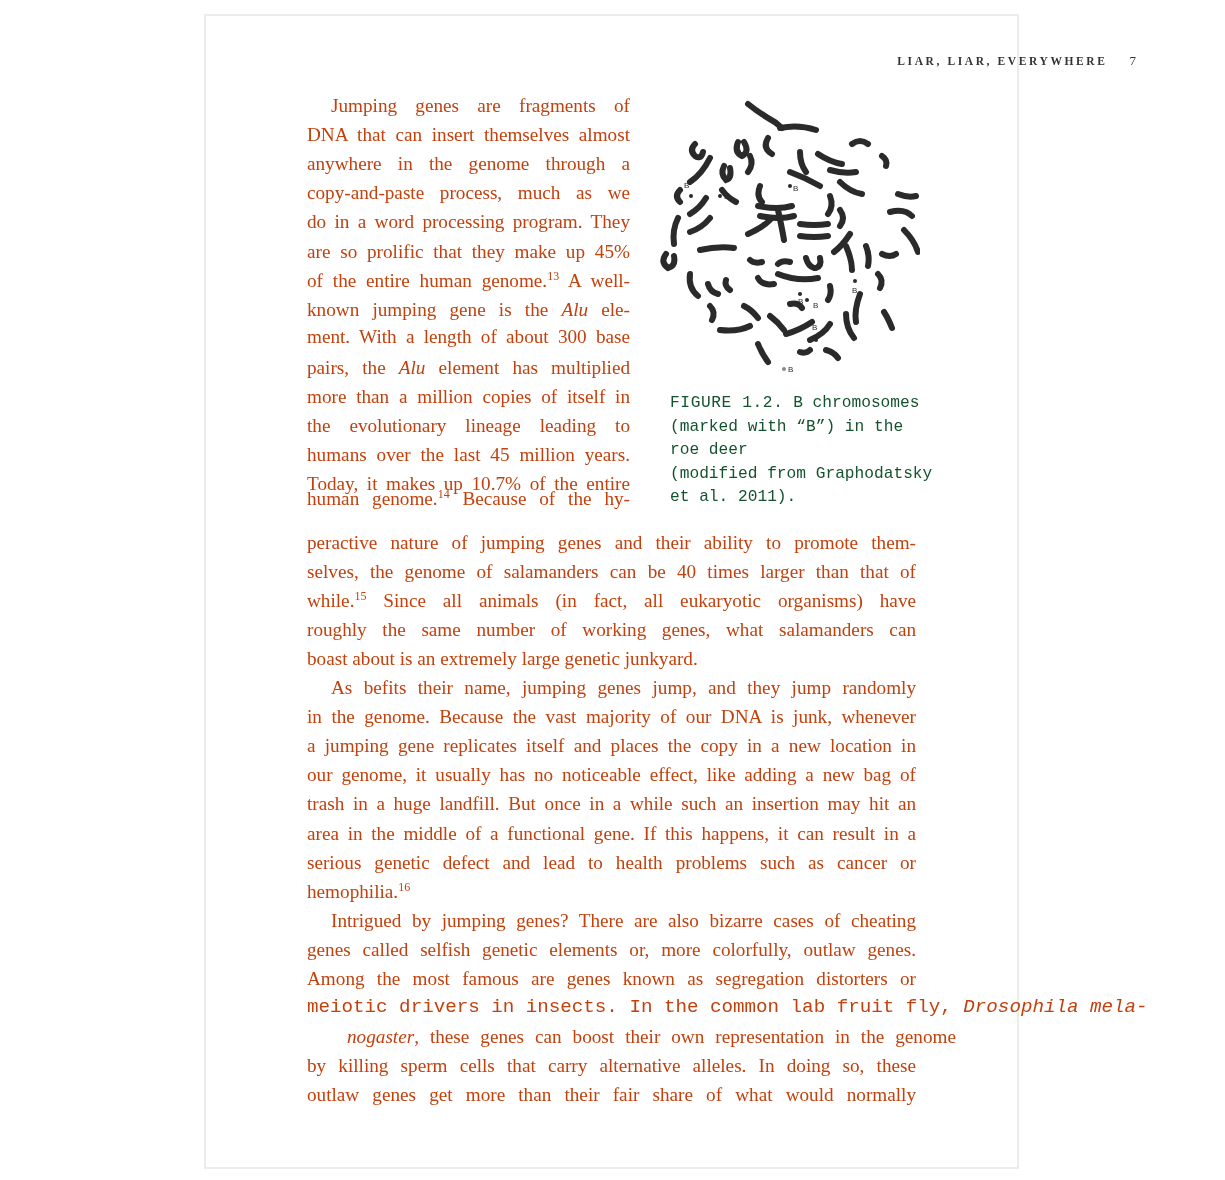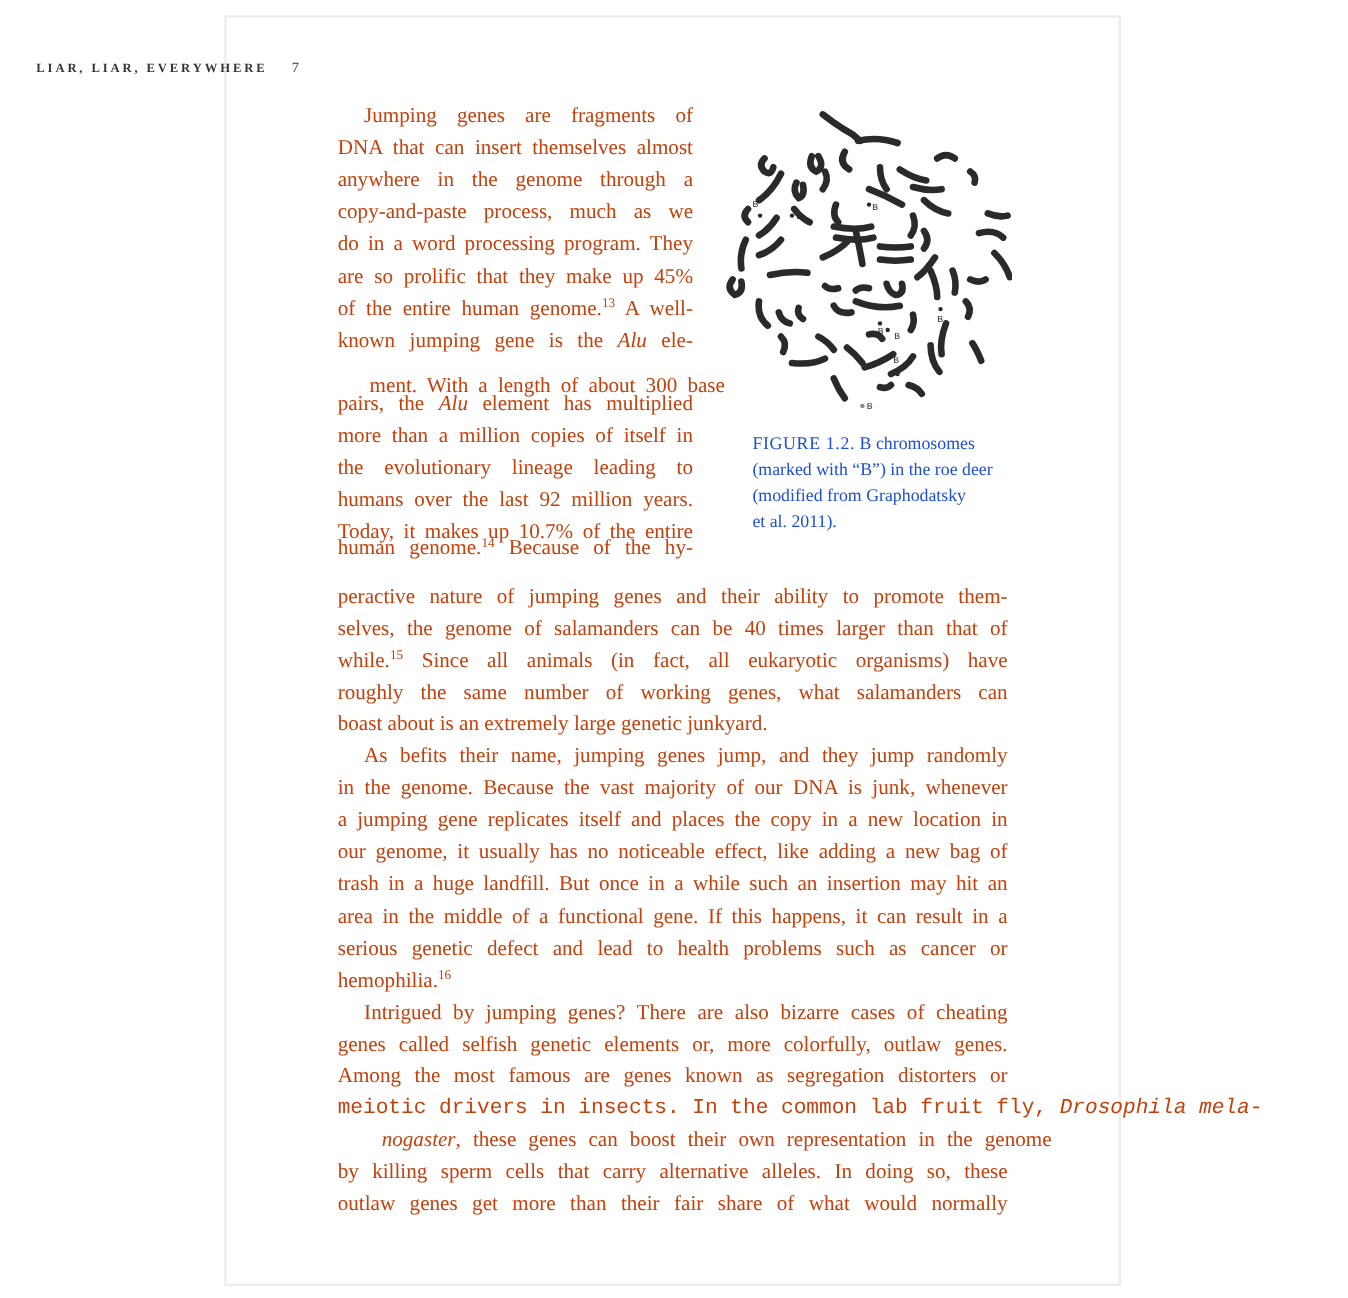--- a/index.html
+++ b/index.html
@@ -2,39 +2,39 @@
 <html><head>
 <meta charset="utf-8">
 <style>
   html, body { margin:0; padding:0; background:#ffffff; }
   body { width:1225px; height:1180px; position:relative; overflow:hidden; }
   .page {
     position:absolute; left:204px; top:14px; width:815px; height:1155px;
     border:2px solid #ececec; background:#fff; box-sizing:border-box;
   }
   .running-head {
-    position:absolute; left:0; top:53px; width:1136px; text-align:left;
+    position:absolute; left:0; top:53px; width:1136px; text-align:right;
     font-family:"Liberation Serif", serif; font-size:11.5px; letter-spacing:2.6px;
-    color:#333; font-weight:bold;margin-left:33px;
+    color:#333; font-weight:bold;
   }
   .running-head .folio { margin-left:22px; letter-spacing:0; font-weight:normal; font-size:13px; }
   .text {
     font-family:"Liberation Serif", serif; font-size:19.2px; color:#c2410c;
     line-height:29.1px;
   }
   .line { position:absolute; white-space:nowrap; height:29px; }
   .j { text-align:justify; text-align-last:justify; }
   .narrow { left:307px; width:323px; }
   .wide { left:307px; width:609px; }
   .indent { text-indent:24px; }
   sup { font-size:12px; line-height:0; vertical-align:7px; }
   .figure { position:absolute; left:650px; top:94px; width:270px; height:290px; }
   .caption {
-    position:absolute; left:684px; top:392px; width:270px;
-    font-family:Liberation Serif, serif; font-size:16.2px; line-height:23.5px; color:#1d4ed8;
+    position:absolute; left:670px; top:392px; width:270px;
+    font-family:Liberation Mono, monospace; font-size:16.2px; line-height:23.5px; color:#14532d;
   }
   .caption .label { font-variant:small-caps; letter-spacing:0.6px; }
 </style>
 </head>
 <body>
 
 <div class="page"></div>
 
 <div class="running-head">
   <span>LIAR, LIAR, EVERYWHERE</span><span class="folio">7</span>
@@ -42,25 +42,25 @@
 
 <div id="narrow-col">
     <div class="line text narrow j indent" style="top: 91px;"><span>Jumping genes are fragments of</span></div>
     <div class="line text narrow j" style="top: 120.1px;"><span>DNA that can insert themselves almost</span></div>
     <div class="line text narrow j" style="top: 149.2px;"><span>anywhere in the genome through a</span></div>
     <div class="line text narrow j" style="top: 178.3px;"><span>copy-and-paste process, much as we</span></div>
     <div class="line text narrow j" style="top: 207.4px;"><span>do in a word processing program. They</span></div>
     <div class="line text narrow j" style="top: 236.5px;"><span>are so prolific that they make up 45%</span></div>
     <div class="line text narrow j" style="top: 265.6px;"><span>of the entire human genome.</span><sup>13</sup><span> A well-</span></div>
     <div class="line text narrow j" style="top: 294.7px;"><span>known jumping gene is the </span><i>Alu</i><span> ele-</span></div>
-    <div class="line text narrow j" style="top: 336px; margin-left: 29px;"><span>ment. With a length of about 300 base</span></div>
+    <div class="line text narrow j" style="top: 322px;"><span>ment. With a length of about 300 base</span></div>
     <div class="line text narrow j" style="top: 352.9px;"><span>pairs, the </span><i>Alu</i><span> element has multiplied</span></div>
     <div class="line text narrow j" style="top: 382px;"><span>more than a million copies of itself in</span></div>
     <div class="line text narrow j" style="top: 411.1px;"><span>the evolutionary lineage leading to</span></div>
-    <div class="line text narrow j" style="top: 440.2px;"><span>humans over the last 92 million years.</span></div>
+    <div class="line text narrow j" style="top: 440.2px;"><span>humans over the last 45 million years.</span></div>
     <div class="line text narrow j" style="top: 469.3px;"><span>Today, it makes up 10.7% of the entire</span></div>
     <div class="line text narrow j" style="top: 484px;"><span>human genome.</span><sup>14</sup><span> Because of the hy-</span></div>
   </div>
 <div id="wide-col">
     <div class="line text wide j" style="top: 527.5px;"><span>peractive nature of jumping genes and their ability to promote them-</span></div>
     <div class="line text wide j" style="top: 556.6px;"><span>selves, the genome of salamanders can be 40 times larger than that of</span></div>
     <div class="line text wide j" style="top: 585.7px;"><span>while.</span><sup>15</sup><span> Since all animals (in fact, all eukaryotic organisms) have</span></div>
     <div class="line text wide j" style="top: 614.8px;"><span>roughly the same number of working genes, what salamanders can</span></div>
     <div class="line text wide" style="top: 643.9px;"><span>boast about is an extremely large genetic junkyard.</span></div>
     <div class="line text wide j indent" style="top: 673px;"><span>As befits their name, jumping genes jump, and they jump randomly</span></div>

